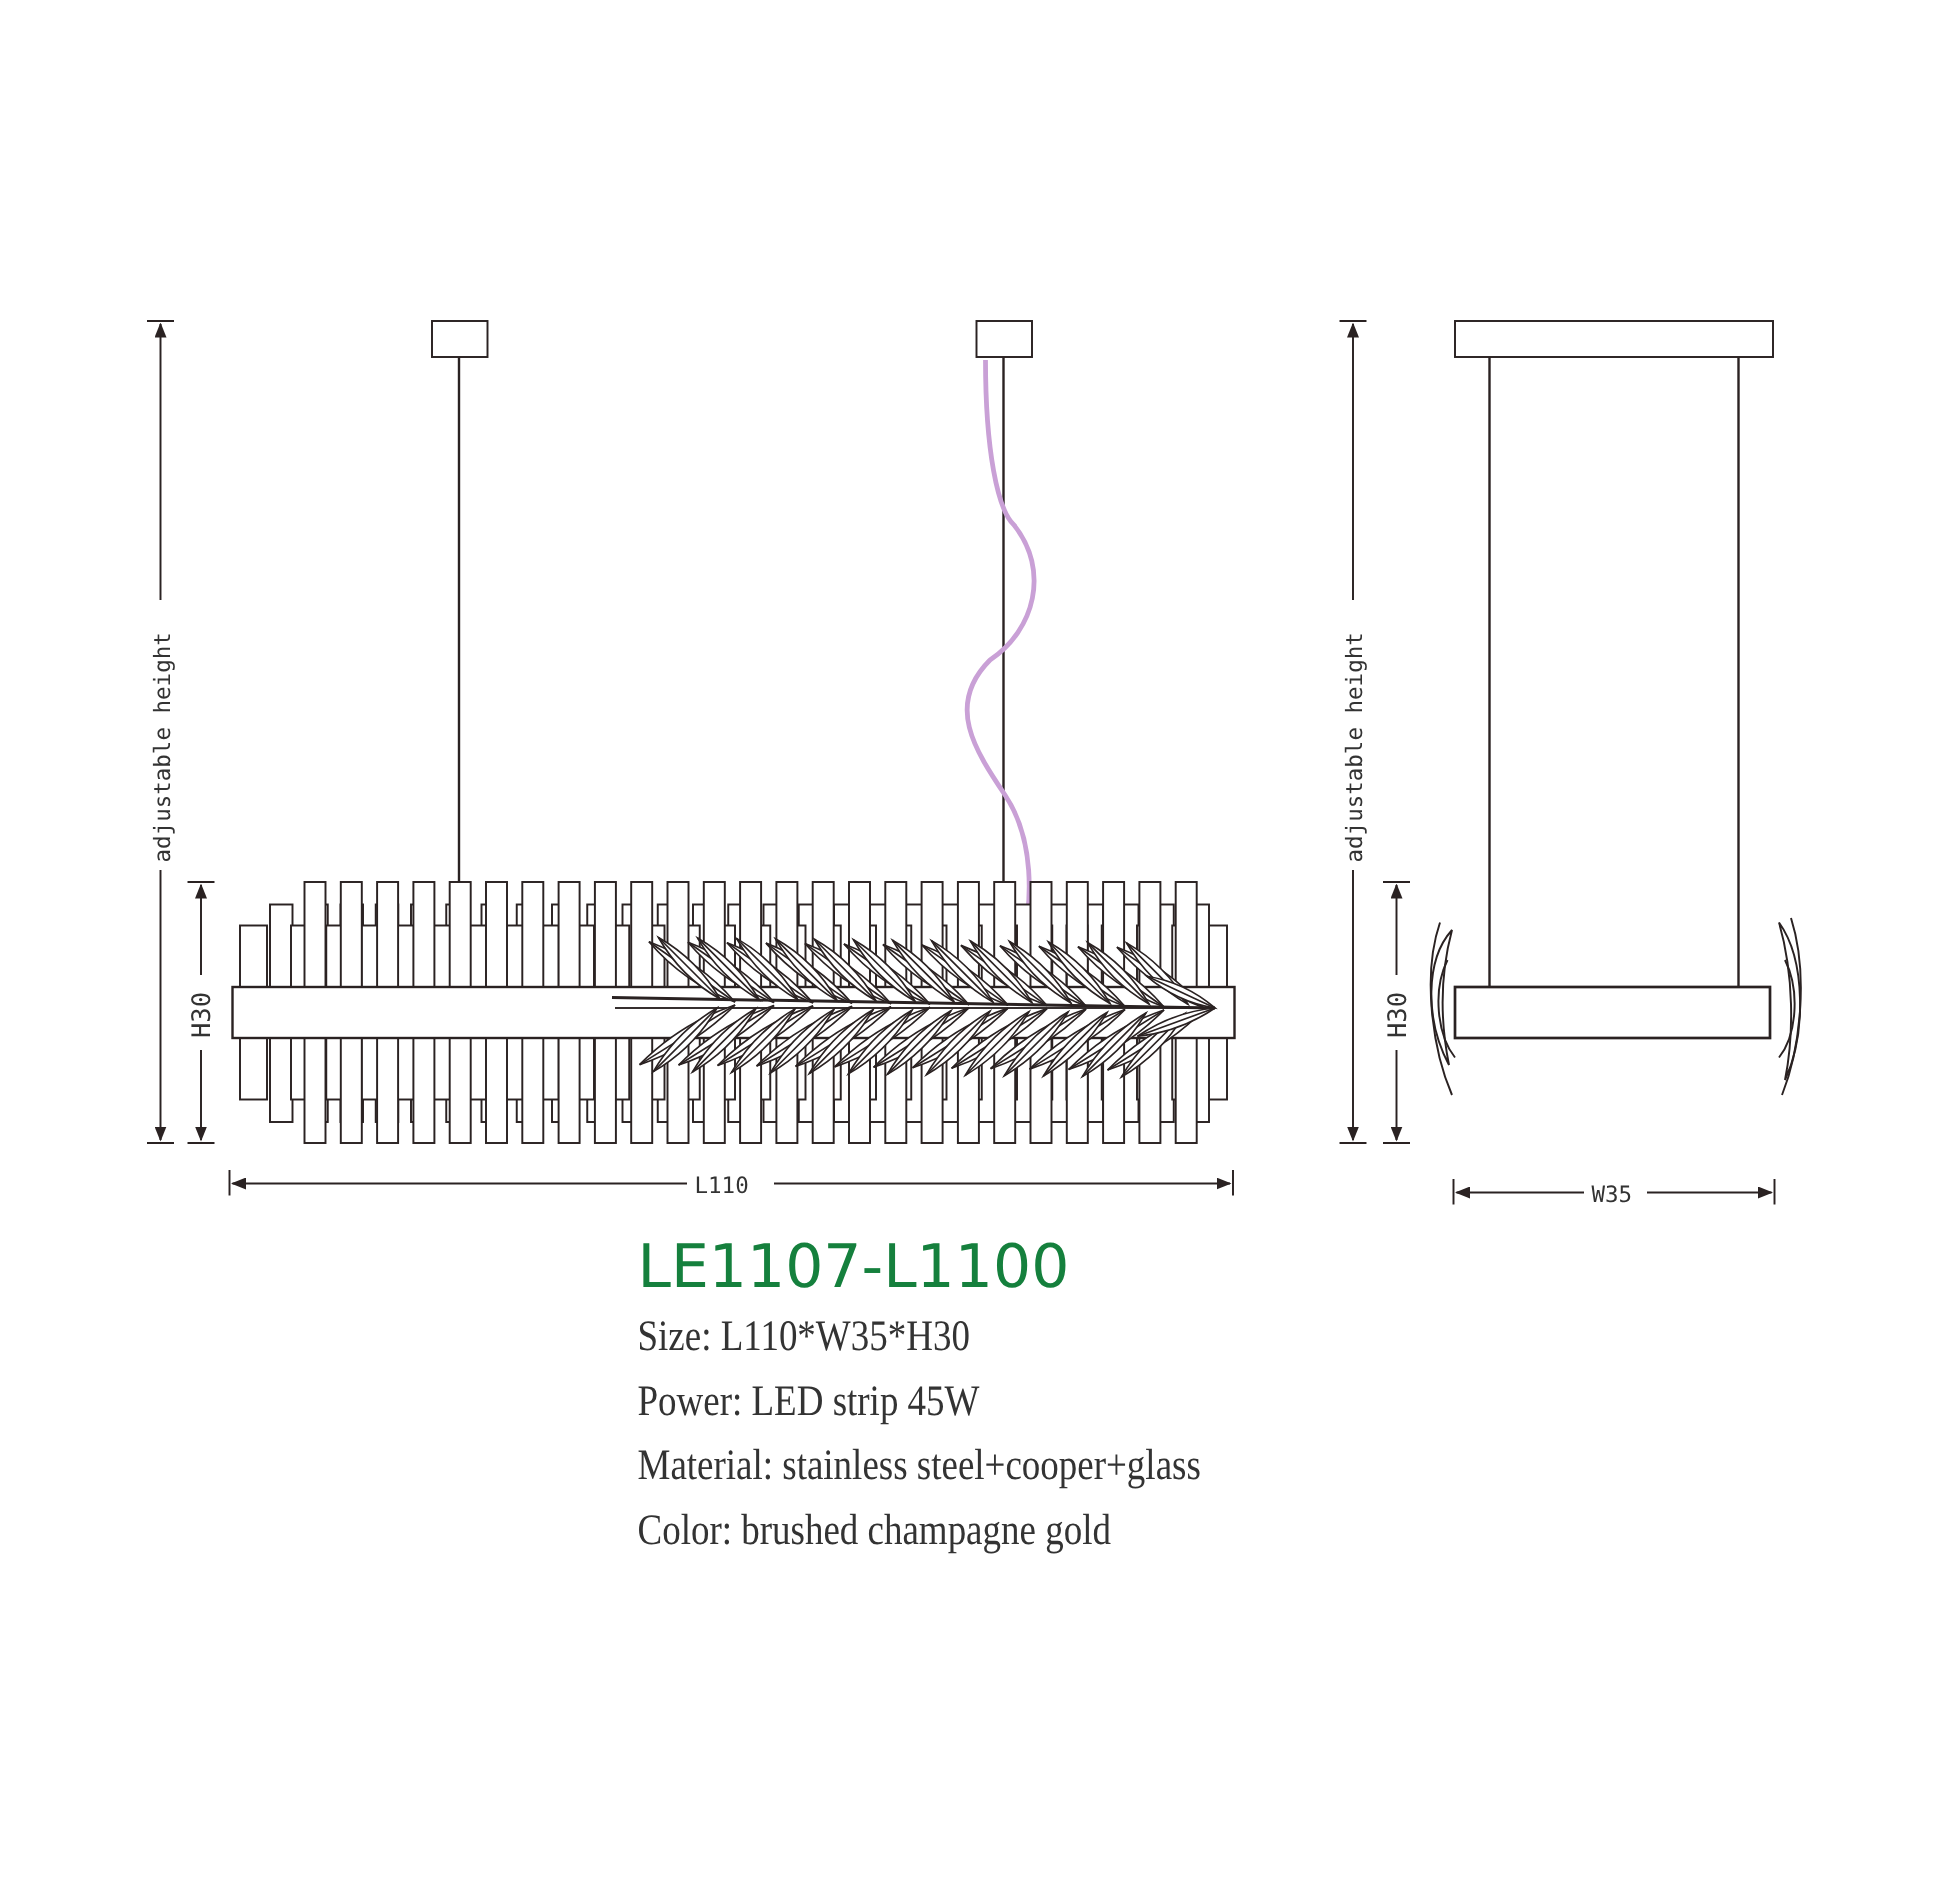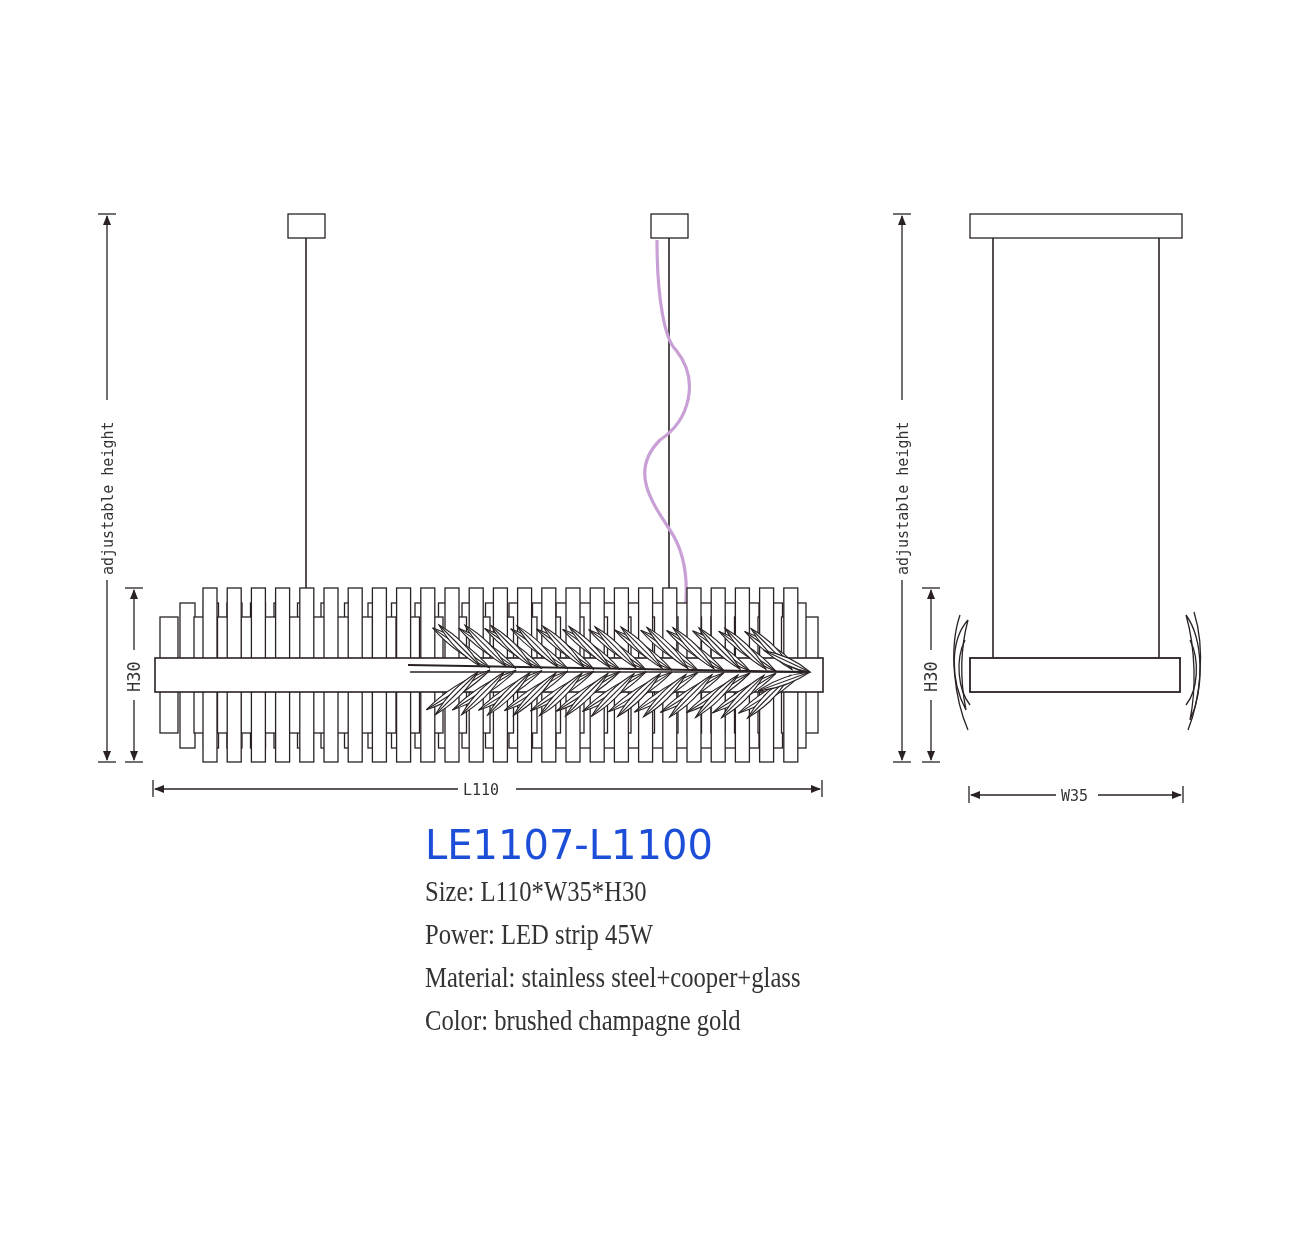--- a/index.html
+++ b/index.html
@@ -1,20 +1,20 @@
 <!DOCTYPE html>
 <html><head>
 <meta charset="utf-8">
 <style>
   html, body { margin:0; padding:0; background:#ffffff; }
   body { width:1300px; height:1258px; position:relative; overflow:hidden; }
   #drawing { position:absolute; left:0; top:0; width:1300px; height:1258px; }
   .dimtext { font-family:"DejaVu Sans Mono","Liberation Mono",monospace; font-size:15px; fill:#333; }
   .specs { position:absolute; left:425px; top:820px; color:#222; }
-  .model { font-family:"DejaVu Sans","Liberation Sans",sans-serif; font-size:40px; color:#1d4ed8; line-height:50px; margin:0; font-weight:normal; }
+  .model { font-family:"DejaVu Sans","Liberation Sans",sans-serif; font-size:40px; color:#15803d; line-height:50px; margin:0; font-weight:normal; }
   .spec-line { font-family:"Liberation Serif","DejaVu Serif",serif; font-size:29px; line-height:43px; color:#333; transform:scaleX(0.85); transform-origin:left; white-space:nowrap; }
   .spec-line .label { }
   .spec-line .value { }
 </style>
 </head>
 <body>
 
 <svg id="drawing" viewBox="0 0 1300 1258" xmlns="http://www.w3.org/2000/svg">
   <defs>
     <marker id="arr" markerWidth="10" markerHeight="8" refX="9" refY="4" orient="auto" markerUnits="userSpaceOnUse">

